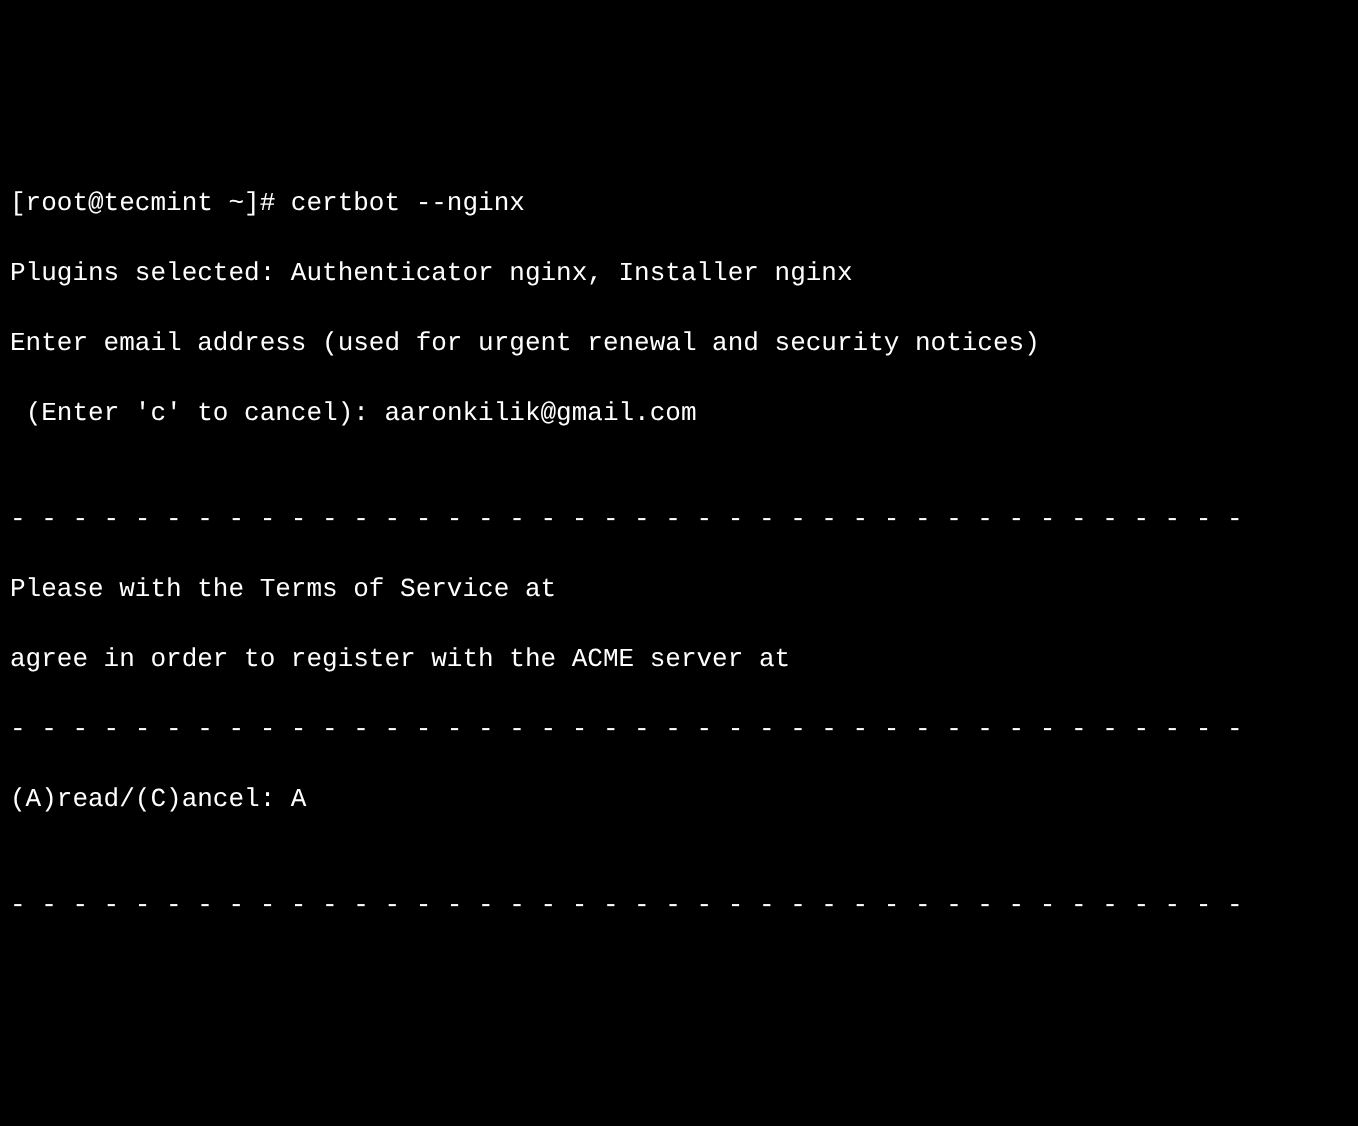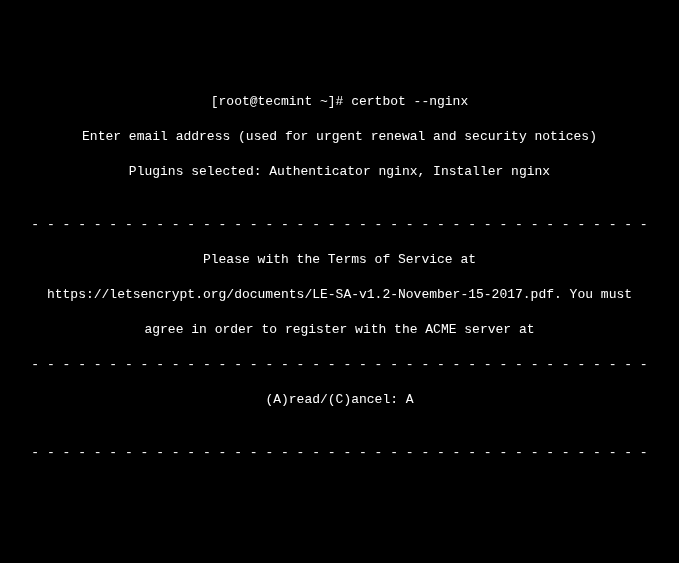--- a/index.html
+++ b/index.html
@@ -19,36 +19,35 @@
       overflow: hidden;
       white-space: pre-wrap;
       word-wrap: break-word;
     }
     .terminal {
       width: 100%;
       height: 100%;
     }
     .line {
       display: block;
-      text-align: center;
     }
   </style>
 </head>
 <body>
 
 
 
 <div class="terminal">
 <span class="line">[root@tecmint ~]# certbot --nginx</span>
+<span class="line">Plugins selected: Authenticator nginx, Installer nginx</span>
 <span class="line">Enter email address (used for urgent renewal and security notices)</span>
-<span class="line">Plugins selected: Authenticator nginx, Installer nginx</span>
+<span class="line"> (Enter 'c' to cancel): aaronkilik@gmail.com</span>
 <span class="line"></span>
 <span class="line">- - - - - - - - - - - - - - - - - - - - - - - - - - - - - - - - - - - - - - - -</span>
 <span class="line">Please with the Terms of Service at</span>
-<span class="line">https://letsencrypt.org/documents/LE-SA-v1.2-November-15-2017.pdf. You must</span>
 <span class="line">agree in order to register with the ACME server at</span>
 <span class="line">- - - - - - - - - - - - - - - - - - - - - - - - - - - - - - - - - - - - - - - -</span>
 <span class="line">(A)read/(C)ancel: A</span>
 <span class="line"></span>
 <span class="line">- - - - - - - - - - - - - - - - - - - - - - - - - - - - - - - - - - - - - - - -</span>
 
 
 
 
 

